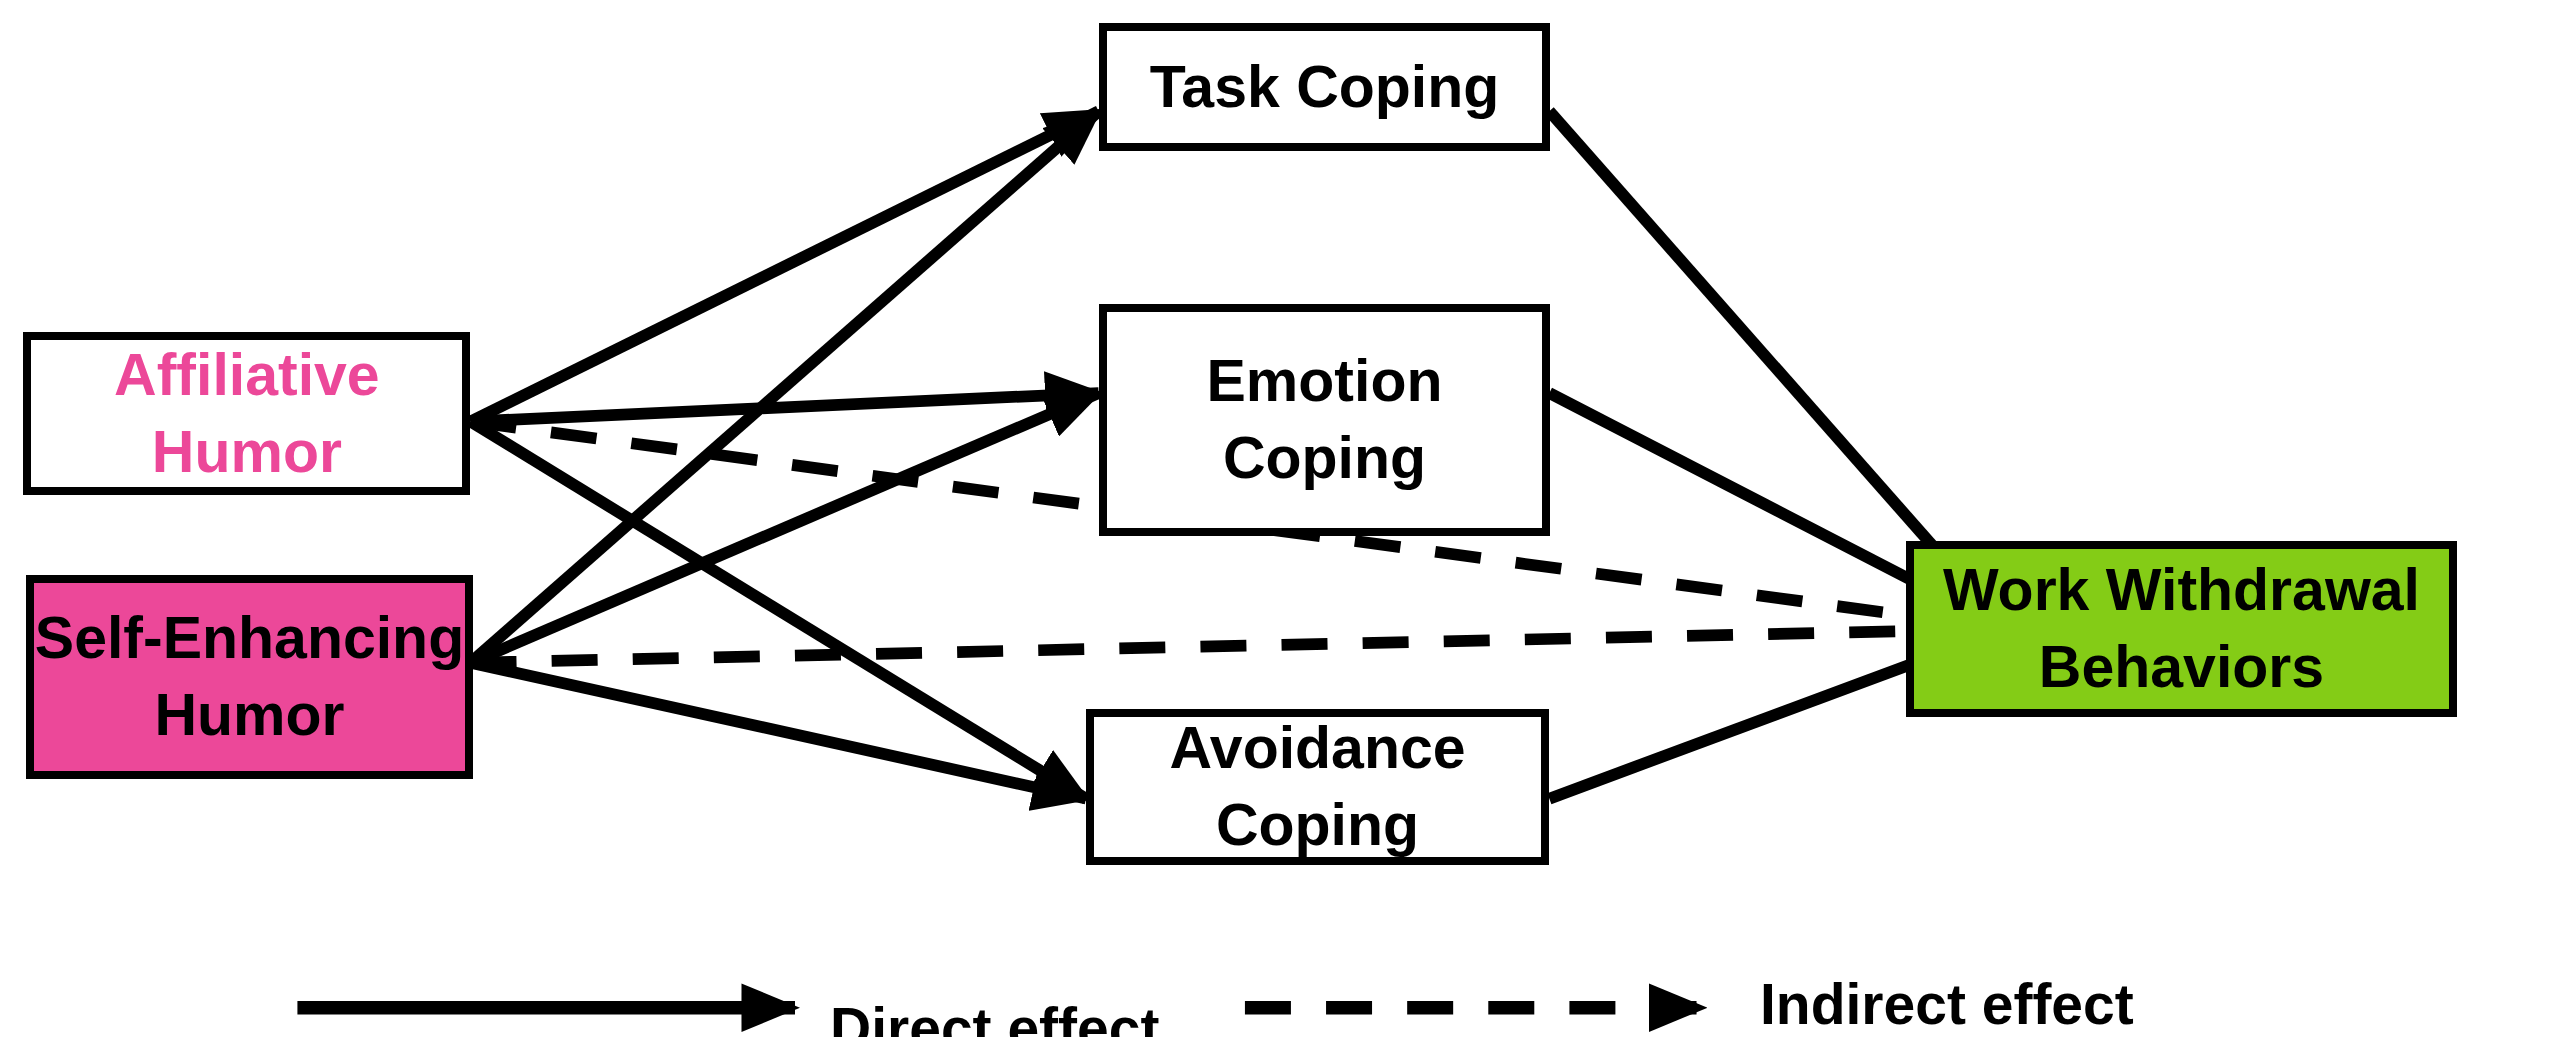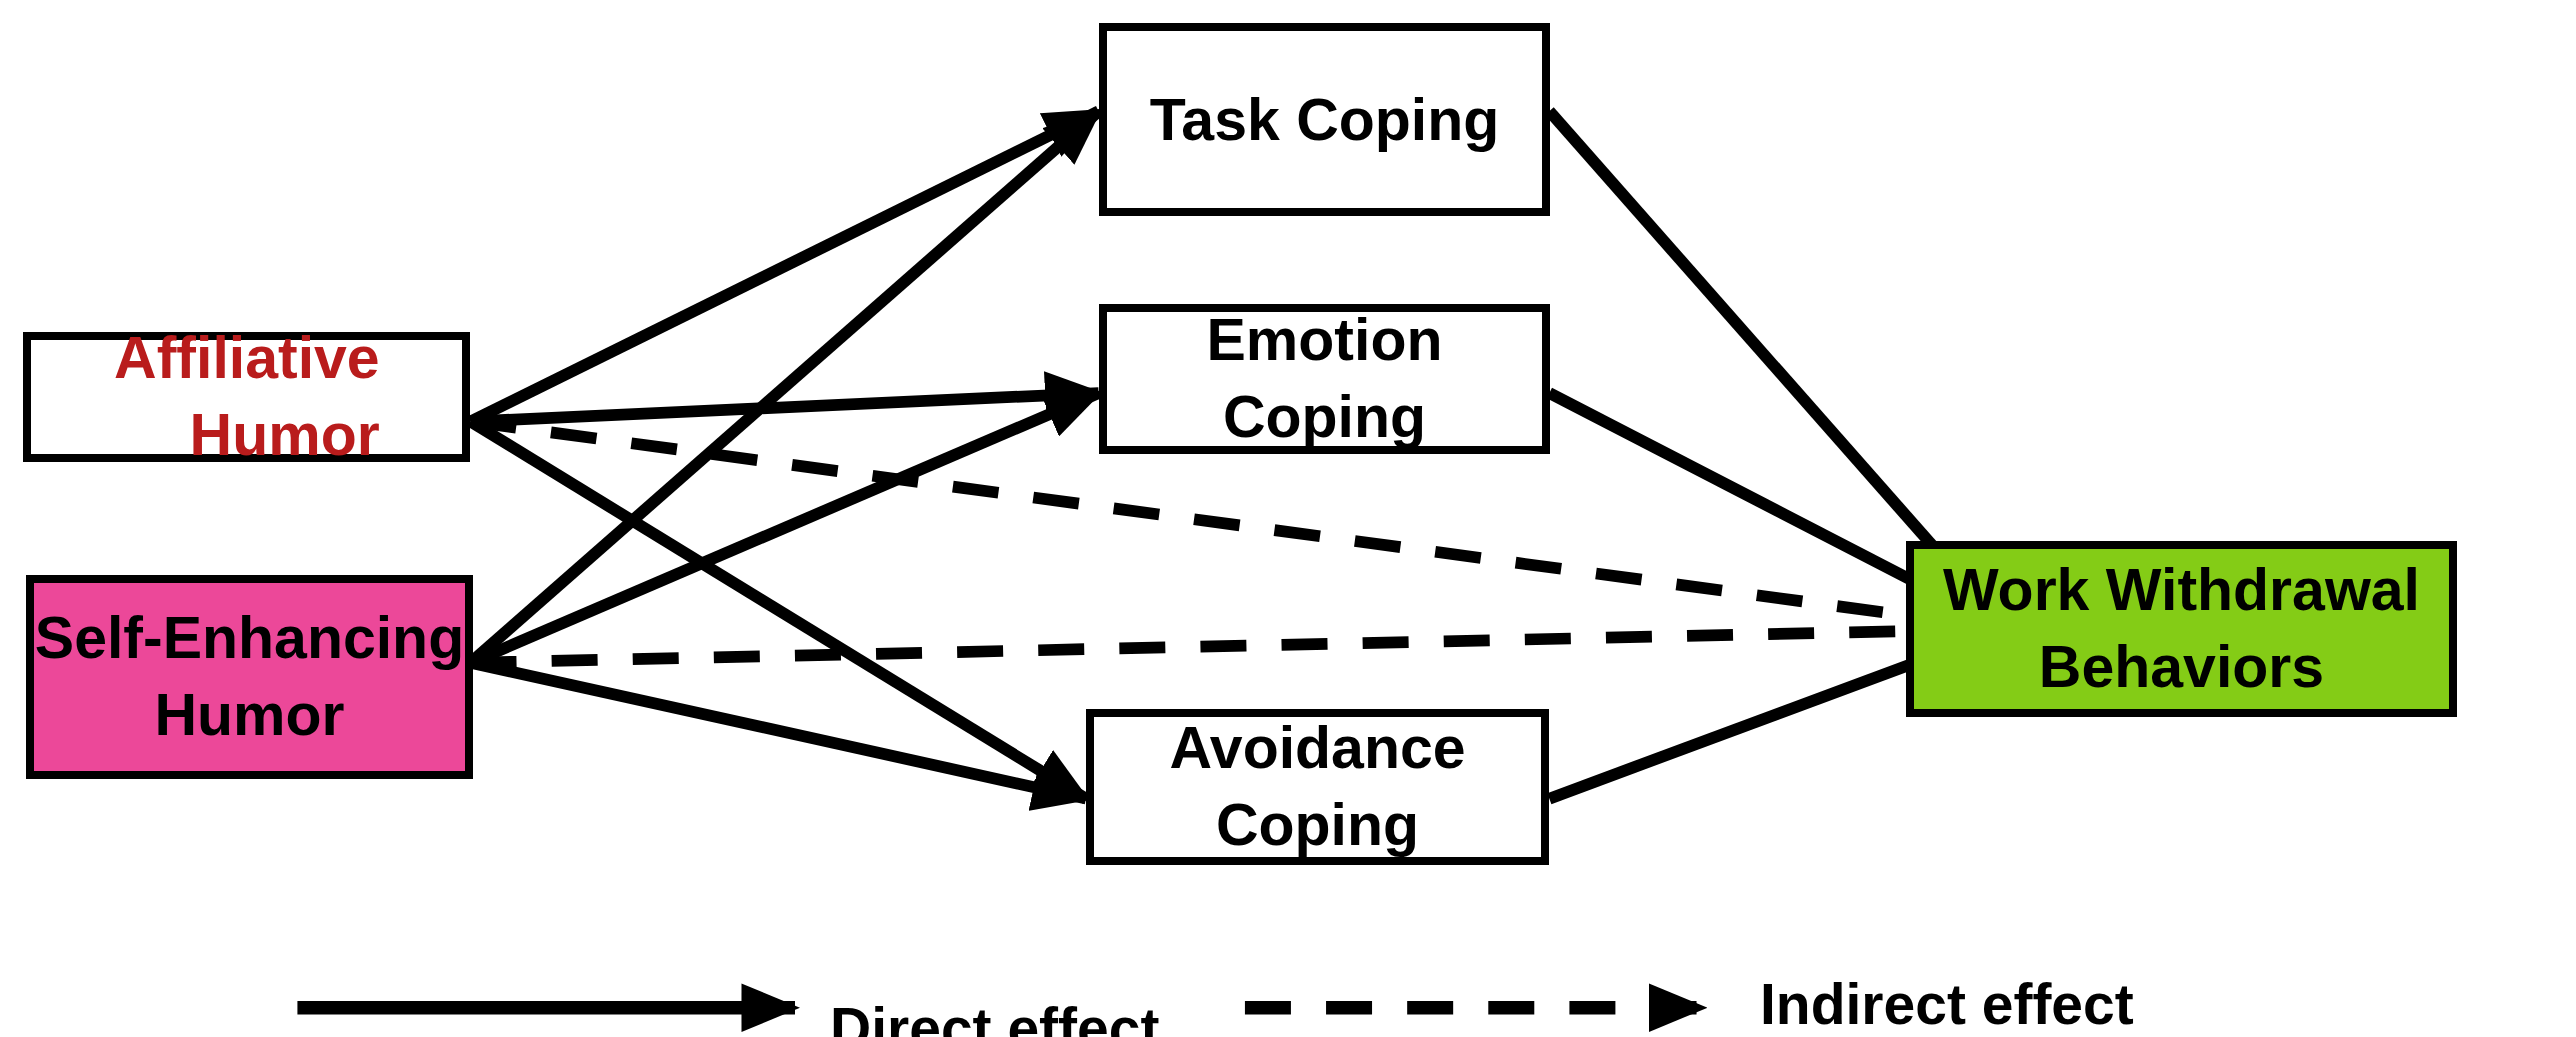--- a/index.html
+++ b/index.html
@@ -84,29 +84,29 @@
         <line x1="1852" y1="133" x2="2398" y2="752" class="edge direct" stroke="#000000" marker-end="url(#arrowhead)"></line>
         <line x1="1852" y1="470" x2="2398" y2="752" class="edge direct" stroke="#000000" marker-end="url(#arrowhead)"></line>
         <line x1="1852" y1="955" x2="2398" y2="752" class="edge direct" stroke="#000000" marker-end="url(#arrowhead)"></line>
         <line x1="562" y1="504" x2="2398" y2="752" class="edge indirect" stroke="#000000" marker-end="url(#arrowhead)"></line>
         <line x1="562" y1="792.5" x2="2398" y2="752" class="edge indirect" stroke="#000000" marker-end="url(#arrowhead)"></line>
       </g>
     <line class="legend-line" x1="355" y1="1205" x2="950" y2="1205" marker-end="url(#arrowhead)"></line>
     <line class="legend-line dashed" x1="1488" y1="1205" x2="2035" y2="1205" marker-end="url(#arrowhead)"></line>
   </svg>
 
-  <div class="node" id="node-affiliative" style="left: 23.4px; top: 332px; width: 447px; height: 130px; border-color: rgb(0, 0, 0); background: rgb(255, 255, 255); color: #b91c1c; text-align: right;">Affiliative
+  <div class="node" id="node-affiliative" style="left: 23.4px; top: 332px; width: 447px; height: 163px; border-color: rgb(0, 0, 0); background: rgb(255, 255, 255); color: #ec4899;">Affiliative
 Humor</div>
 
   <div class="node" id="node-self_enhancing" style="left: 26px; top: 575px; width: 447px; height: 204px; border-color: rgb(0, 0, 0); background: #ec4899; color: rgb(0, 0, 0);">Self-Enhancing
 Humor</div>
 
-  <div class="node" id="node-task" style="left: 1099px; top: 23.4px; width: 451px; height: 193px; border-color: rgb(0, 0, 0); background: rgb(255, 255, 255); color: rgb(0, 0, 0);">Task Coping</div>
+  <div class="node" id="node-task" style="left: 1099px; top: 23.4px; width: 451px; height: 128px; border-color: rgb(0, 0, 0); background: rgb(255, 255, 255); color: rgb(0, 0, 0);">Task Coping</div>
 
-  <div class="node" id="node-emotion" style="left: 1099px; top: 304px; width: 451px; height: 150px; border-color: rgb(0, 0, 0); background: rgb(255, 255, 255); color: rgb(0, 0, 0);">Emotion
+  <div class="node" id="node-emotion" style="left: 1099px; top: 304px; width: 451px; height: 232px; border-color: rgb(0, 0, 0); background: rgb(255, 255, 255); color: rgb(0, 0, 0);">Emotion
 Coping</div>
 
   <div class="node" id="node-avoidance" style="left: 1086px; top: 709px; width: 463px; height: 156px; border-color: rgb(0, 0, 0); background: rgb(255, 255, 255); color: rgb(0, 0, 0);">Avoidance
 Coping</div>
 
   <div class="node" id="node-wwb" style="left: 1906px; top: 541px; width: 551px; height: 176px; border-color: rgb(0, 0, 0); background: #84cc16; color: rgb(0, 0, 0);">Work Withdrawal
 Behaviors</div>
 
   <div class="legend-label" style="left: 830px; top: 1000px;">Direct effect</div>
 

